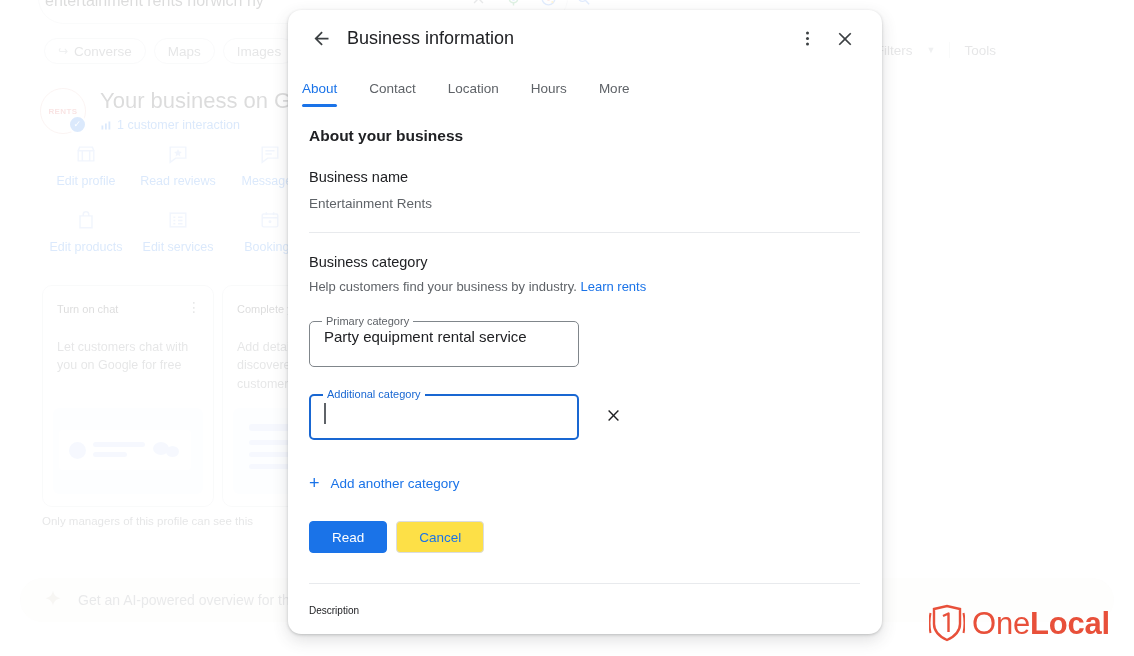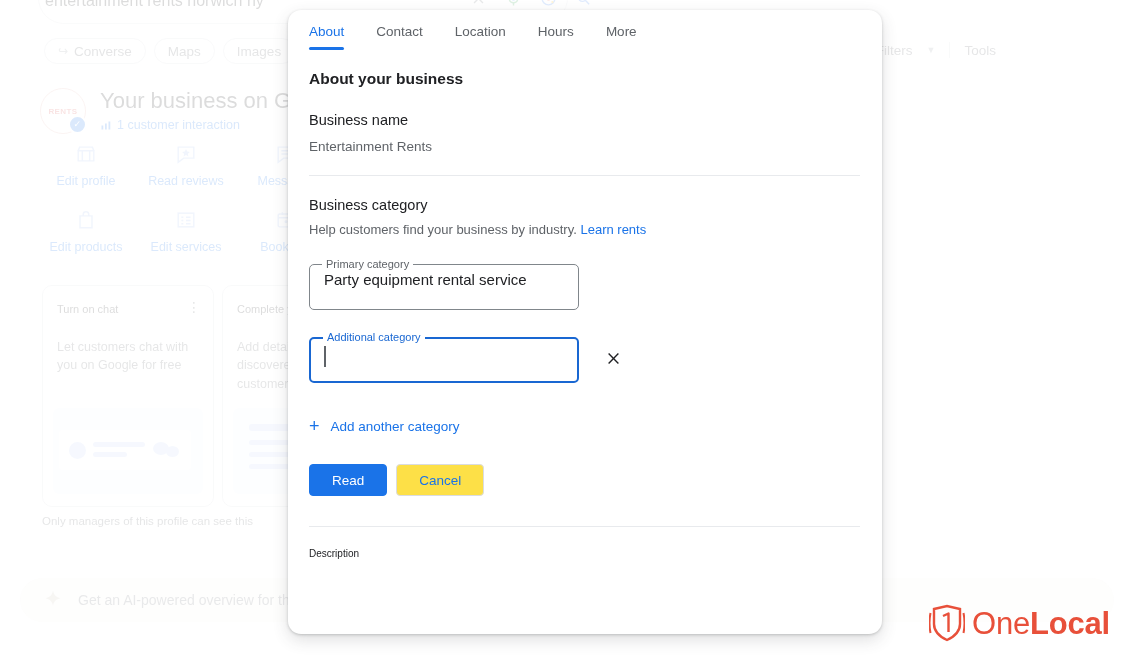--- a/index.html
+++ b/index.html
@@ -123,21 +123,21 @@
   .biz-title { font-size: 22px; color: #202124; white-space: nowrap; }
   .biz-sub {
     font-size: 12.5px; color: #1a73e8;
     display: flex; align-items: center; gap: 5px;
     margin-top: 4px;
   }
 
   .actions-row {
     position: absolute;
     display: flex;
-    gap: 8px;
+    gap: 0;
   }
   .actions-row.r1 { left: 40px; top: 142px; }
   .actions-row.r2 { left: 40px; top: 208px; }
   .action-cell {
     width: 92px;
     text-align: center;
     color: #1a73e8;
     font-size: 12.5px;
   }
   .action-ico {
@@ -216,21 +216,21 @@
     flex: none;
   }
   .dlg-title {
     font-size: 18px; color: #202124;
     margin-left: 7px; flex: 1;
     white-space: nowrap;
   }
 
   .dlg-tabs {
     display: flex; align-items: flex-end;
-    padding: 0 0 0 21px;
+    padding: 0 0 0 14px;
     height: 38px;
     position: relative;
   }
   .tab {
     font-size: 13.5px;
     color: #5f6368;
     padding: 0 0 9px 0;
     margin-right: 32px;
     cursor: pointer;
     position: relative;
@@ -520,20 +520,40 @@
     <path d="M5 5 L18 2 L31 5 L31 20 Q31 30 18 36 Q5 30 5 20 Z" fill="none" stroke="#e8503a" stroke-width="2.4"></path>
     <path d="M14 12 L19.5 9.5 L19.5 28" fill="none" stroke="#e8503a" stroke-width="2.4" stroke-linejoin="round"></path>
     <path d="M1.5 9 Q-0.5 19 1.5 29" fill="none" stroke="#e8503a" stroke-width="2"></path>
     <path d="M34.5 9 Q36.5 19 34.5 29" fill="none" stroke="#e8503a" stroke-width="2"></path>
   </svg>
   <span class="ol-text"><span class="ol-one">One</span><span class="ol-local">Local</span></span>
 </div>
 
 <div class="dialog">
 
+  <div class="dlg-header">
+    <div class="icon-btn">
+      <svg width="21" height="21" viewBox="0 0 24 24">
+        <path fill="#3c4043" d="M20 11H7.8l5.6-5.6L12 4l-8 8 8 8 1.4-1.4L7.8 13H20z"></path>
+      </svg>
+    </div>
+    <div class="dlg-title">Business information</div>
+    <div class="icon-btn">
+      <svg width="19" height="19" viewBox="0 0 24 24">
+        <circle cx="12" cy="5" r="1.9" fill="#3c4043"></circle>
+          <circle cx="12" cy="12" r="1.9" fill="#3c4043"></circle>
+          <circle cx="12" cy="19" r="1.9" fill="#3c4043"></circle>
+      </svg>
+    </div>
+    <div class="icon-btn">
+      <svg width="20" height="20" viewBox="0 0 24 24">
+        <path fill="#3c4043" d="M19.6 5.8 18.2 4.4 12 10.6 5.8 4.4 4.4 5.8 10.6 12l-6.2 6.2 1.4 1.4L12 13.4l6.2 6.2 1.4-1.4L13.4 12z"></path>
+      </svg>
+    </div>
+  </div>
 
   <div class="dlg-tabs">
     <div class="tab active"><span>About</span></div>
     <div class="tab"><span>Contact</span></div>
     <div class="tab"><span>Location</span></div>
     <div class="tab"><span>Hours</span></div>
     <div class="tab"><span>More</span></div>
   </div>
 
   <div class="dlg-body">

